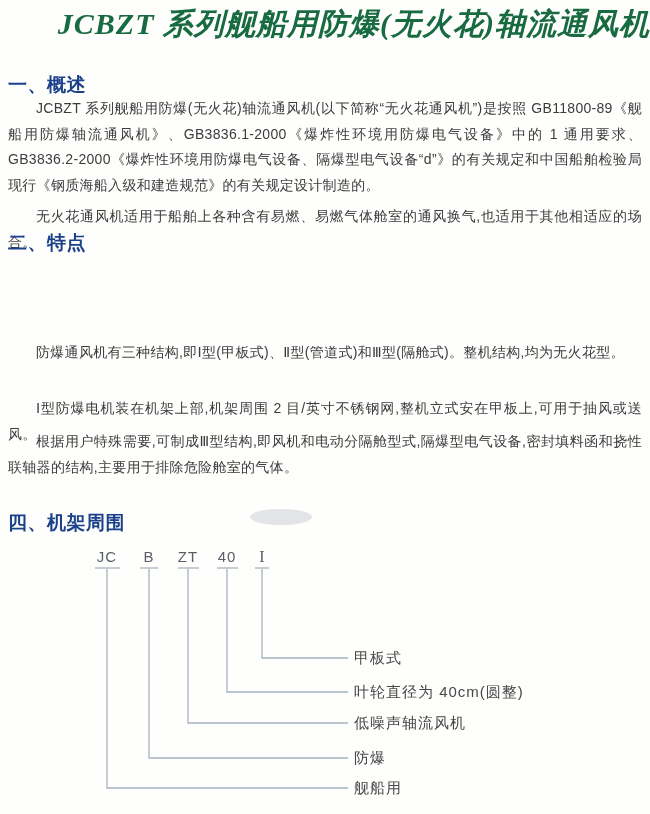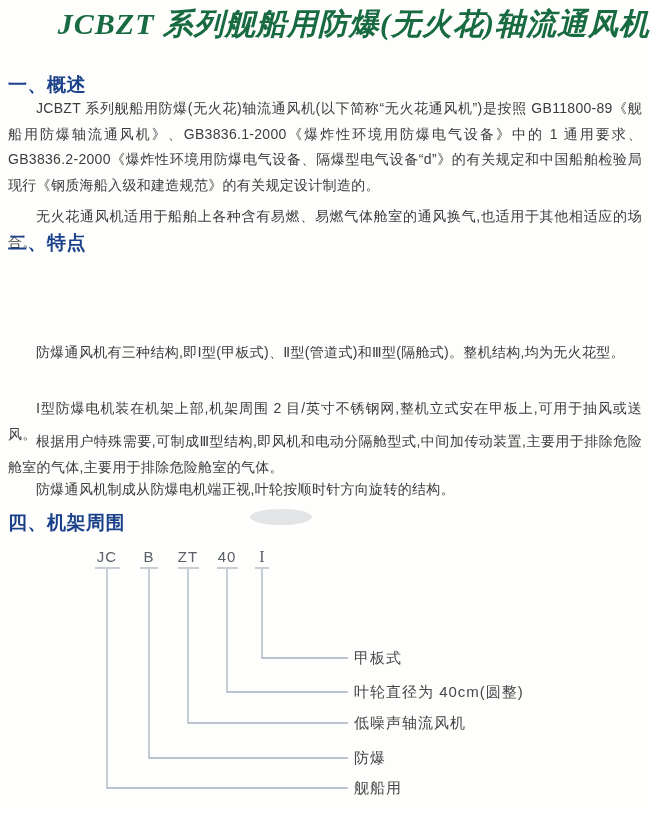--- a/index.html
+++ b/index.html
@@ -71,22 +71,21 @@
   <div class="title">JCBZT 系列舰船用防爆(无火花)轴流通风机</div>
 
   <div class="sec-heading" style="top:73px;">一、概述</div>
   <div class="para" style="top:96px;">JCBZT 系列舰船用防爆(无火花)轴流通风机(以下简称“无火花通风机”)是按照 GB11800-89《舰船用防爆轴流通风机》、GB3836.1-2000《爆炸性环境用防爆电气设备》中的 1 通用要求、GB3836.2-2000《爆炸性环境用防爆电气设备、隔爆型电气设备“d”》的有关规定和中国船舶检验局现行《钢质海船入级和建造规范》的有关规定设计制造的。</div>
   <div class="para" style="top:204px;">无火花通风机适用于船舶上各种含有易燃、易燃气体舱室的通风换气,也适用于其他相适应的场合。</div>
 
   <div class="sec-heading" style="top:231px;">二、特点</div>
 
   <div class="para" style="top:340px;">防爆通风机有三种结构,即Ⅰ型(甲板式)、Ⅱ型(管道式)和Ⅲ型(隔舱式)。整机结构,均为无火花型。</div>
   <div class="para" style="top:370px;margin-top:26px;">Ⅰ型防爆电机装在机架上部,机架周围 2 目/英寸不锈钢网,整机立式安在甲板上,可用于抽风或送风。</div>
-  <div class="para" style="top:429px;">根据用户特殊需要,可制成Ⅲ型结构,即风机和电动分隔舱型式,中间加传动装置,主要用于排除危险舱室的气体,主要用于排除危险舱室的气体。</div>
-  <div class="para" style="top:477px;">防爆通风机制成从防爆电机端正视,叶轮按顺时针方向旋转的结构。</div>
+  <div class="para" style="top:429px;">根据用户特殊需要,可制成Ⅲ型结构,即风机和电动分隔舱型式,隔爆型电气设备,密封填料函和挠性联轴器的结构,主要用于排除危险舱室的气体。</div>
 
   <div class="sec-heading" style="top:511px;">四、机架周围</div>
   <div class="smudge"></div>
 
   <svg class="diagram" width="650" height="274" viewBox="0 0 650 274">
 
     <text class="code-text" x="107" y="22" text-anchor="middle">JC</text>
     <text class="code-text" x="149" y="22" text-anchor="middle">B</text>
     <text class="code-text" x="188" y="22" text-anchor="middle">ZT</text>
     <text class="code-text" x="227" y="22" text-anchor="middle">40</text>

